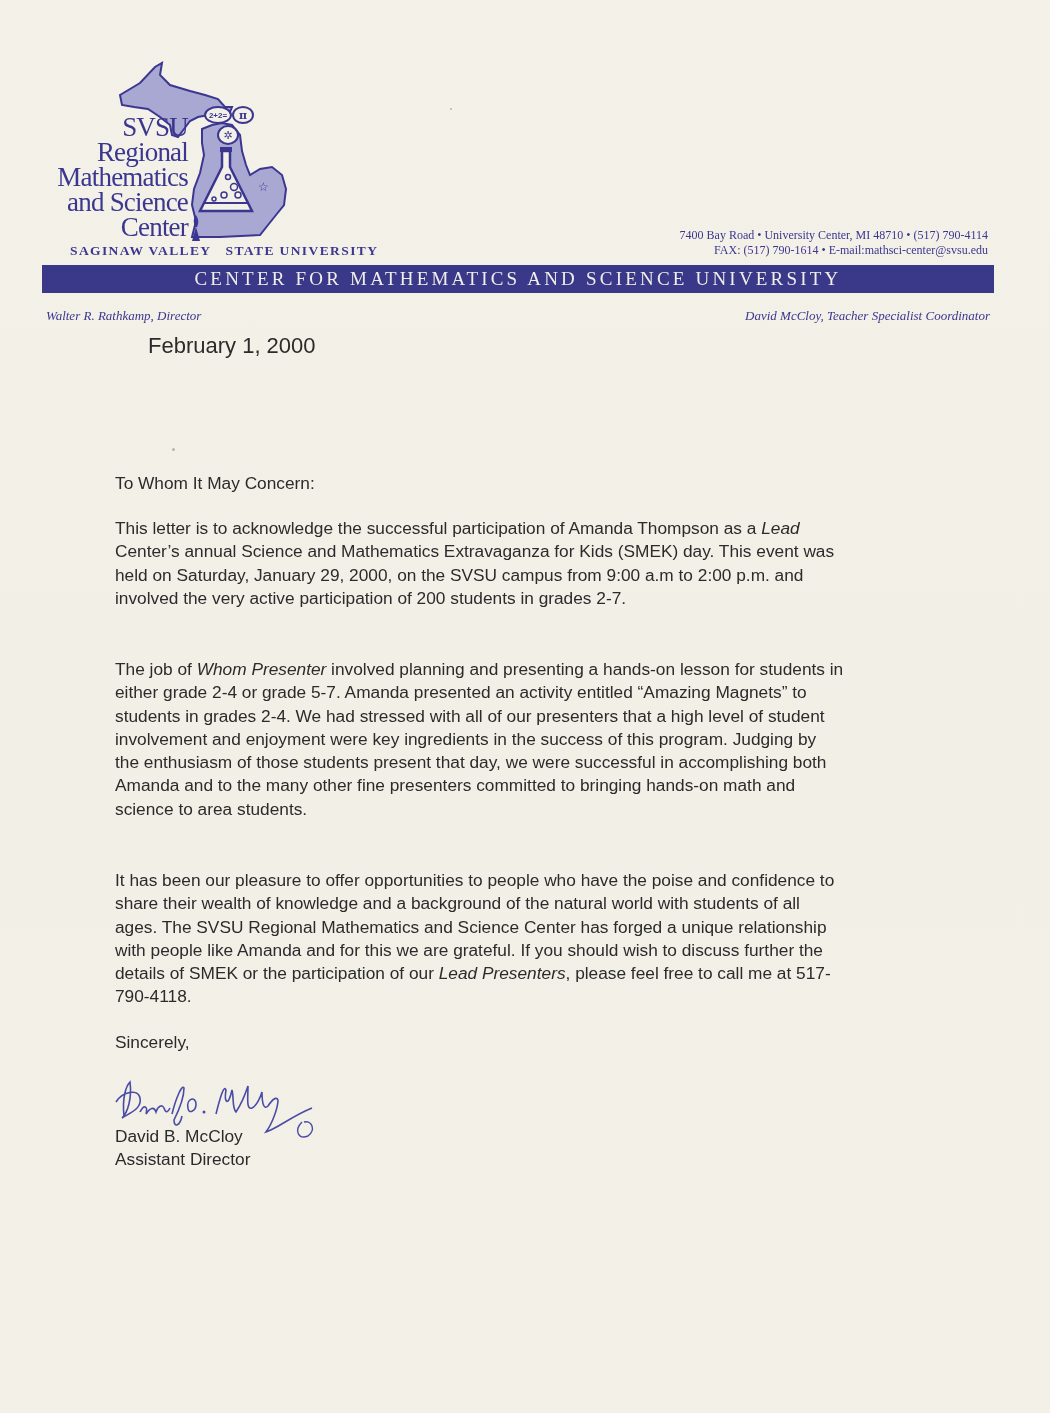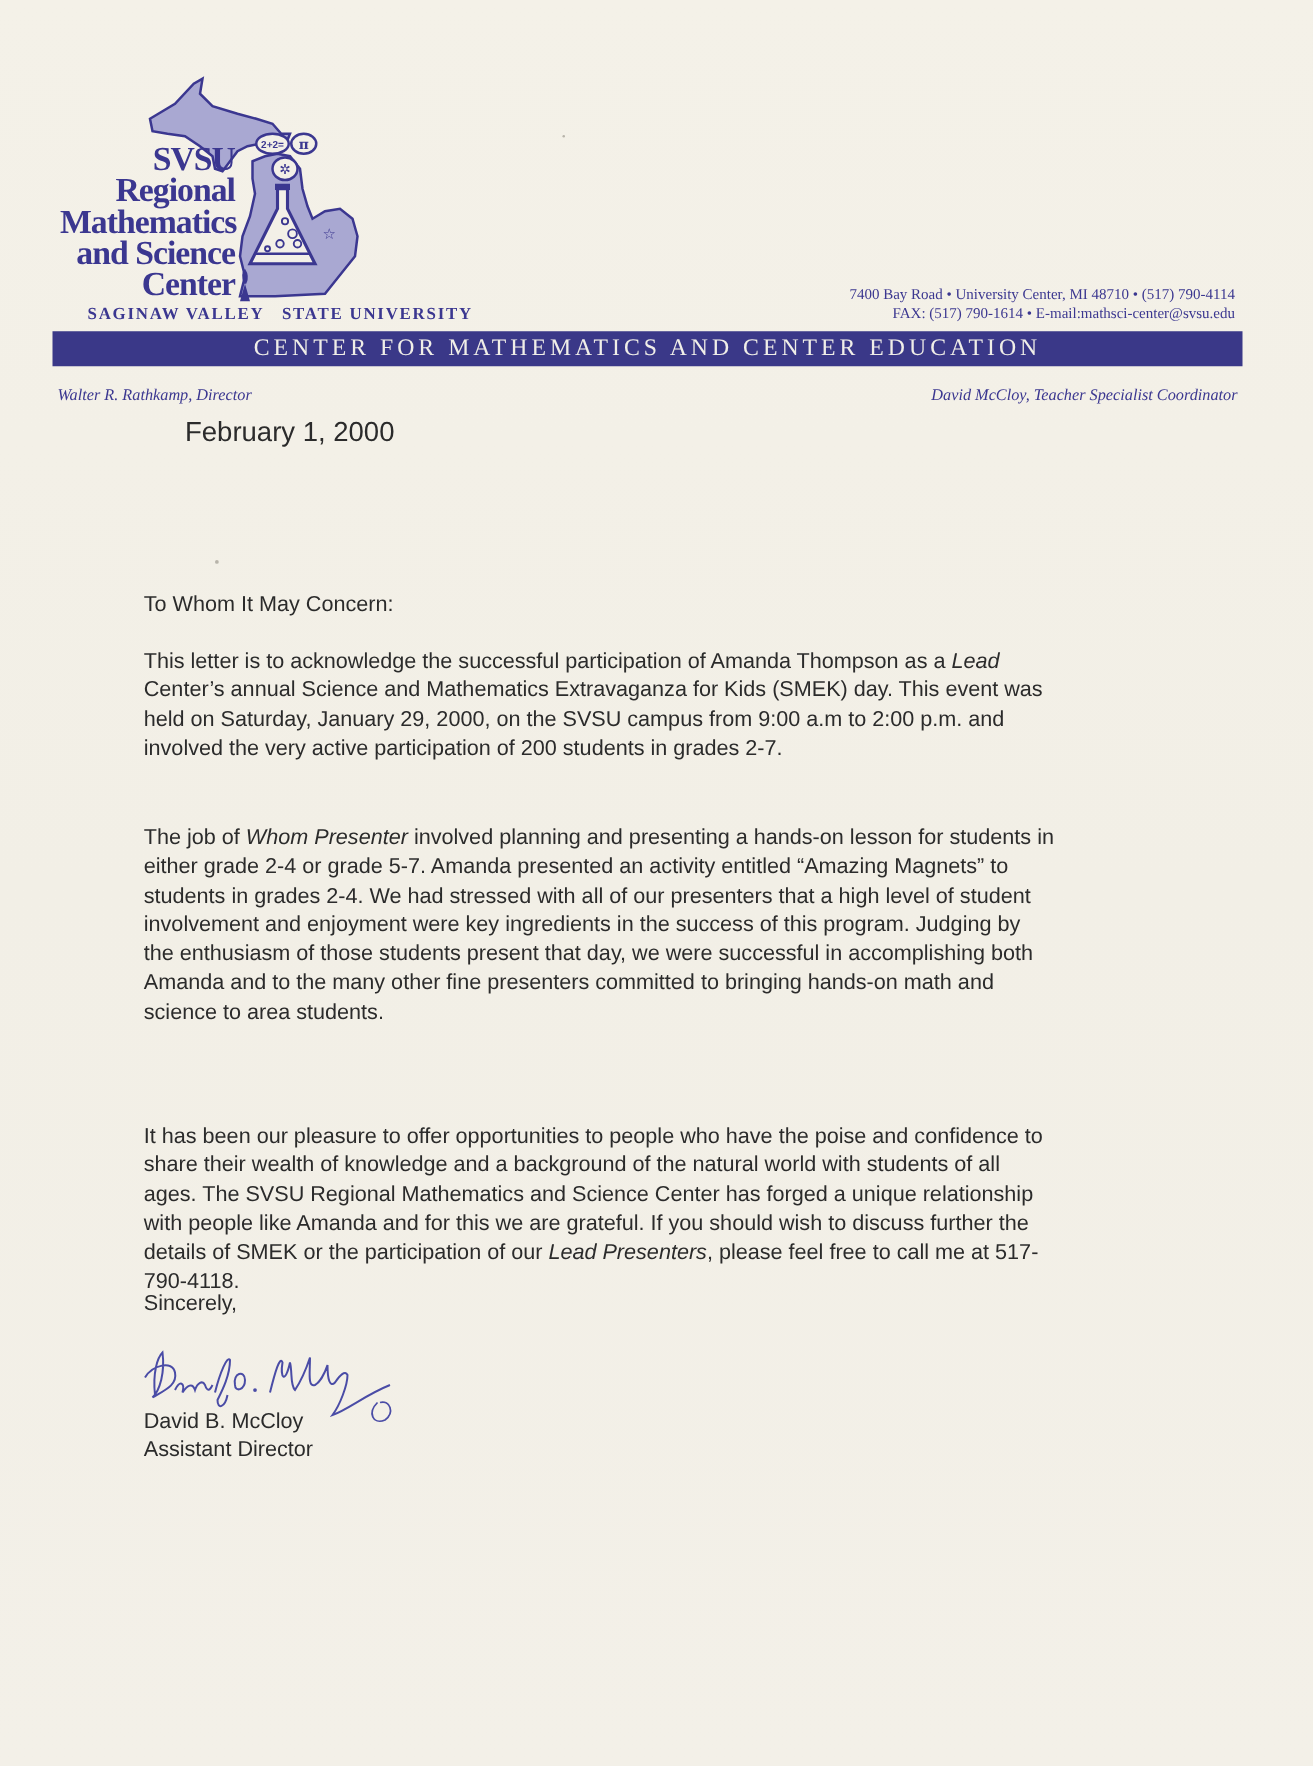--- a/index.html
+++ b/index.html
@@ -15,21 +15,21 @@
     .paper {
       position: absolute; left: 0; top: 0; width: 1050px; height: 1413px;
       background: linear-gradient(180deg, #f4f1e8 0%, #f2efe6 50%, #f3f0e8 100%);
     }
     .logo-map {
       position: absolute; left: 100px; top: 55px; width: 200px; height: 200px;
     }
     .logo-text {
       position: absolute; left: 48px; top: 115px;
       font-family: "Liberation Serif", serif;
-      font-weight: bold;
+      font-weight: normal;
       color: #3b3790;
       text-align: right;
       line-height: 25px;
       font-size: 27px;
       letter-spacing: -0.8px;
       width: 140px;
     }
     .logo-text div { white-space: nowrap; }
     .univ-name {
       position: absolute; left: 70px; top: 243px;
@@ -78,21 +78,21 @@
       font-size: 17.3px;
       line-height: 23.3px;
       color: #2b2b2b;
     }
     .date { position: absolute; left: 148px; top: 333px; font-size: 22px; color: #2b2b2b; font-family: "Liberation Sans", sans-serif; white-space: nowrap; }
     .salutation { position: absolute; top: 472px; left: 0; white-space: nowrap; }
     .para { position: absolute; left: 0; width: 830px; }
     .para .line { display: block; white-space: nowrap; }
     .p1 { top: 517px; }
     .p2 { top: 658px; }
-    .p3 { top: 869px; margin-top: 28px; }
+    .p3 { top: 869px; }
     .closing { position: absolute; top: 1031px; left: 0; white-space: nowrap; }
     .signature { position: absolute; left: 112px; top: 1068px; width: 220px; height: 80px; }
     .signer-name { position: absolute; top: 1125px; left: 0; white-space: nowrap; }
     .signer-title { position: absolute; top: 1148px; left: 0; white-space: nowrap; }
     i { font-style: italic; }
     .speck { position: absolute; width: 3px; height: 3px; background: #b8b4aa; border-radius: 50%; }
   </style>
 </head>
 <body>
 
@@ -137,21 +137,21 @@
   <div class="univ-name">
     <span>SAGINAW VALLEY</span><span class="torch-gap"></span><span>STATE UNIVERSITY</span>
   </div>
 
   <div class="address">
     <div>7400 Bay Road • University Center, MI 48710 • (517) 790-4114</div>
     <div>FAX: (517) 790-1614 • E-mail:mathsci-center@svsu.edu</div>
   </div>
 
   <div class="banner">
-    <span>CENTER FOR MATHEMATICS AND CENTER EDUCATION</span>
+    <span>CENTER FOR MATHEMATICS AND SCIENCE UNIVERSITY</span>
   </div>
 
   <div class="staff-left">Walter R. Rathkamp, Director</div>
   <div class="staff-right">David McCloy, Teacher Specialist Coordinator</div>
 
   <div class="date">February 1, 2000</div>
 
   <div class="letter">
     <div class="salutation">To Whom It May Concern:</div>
 

